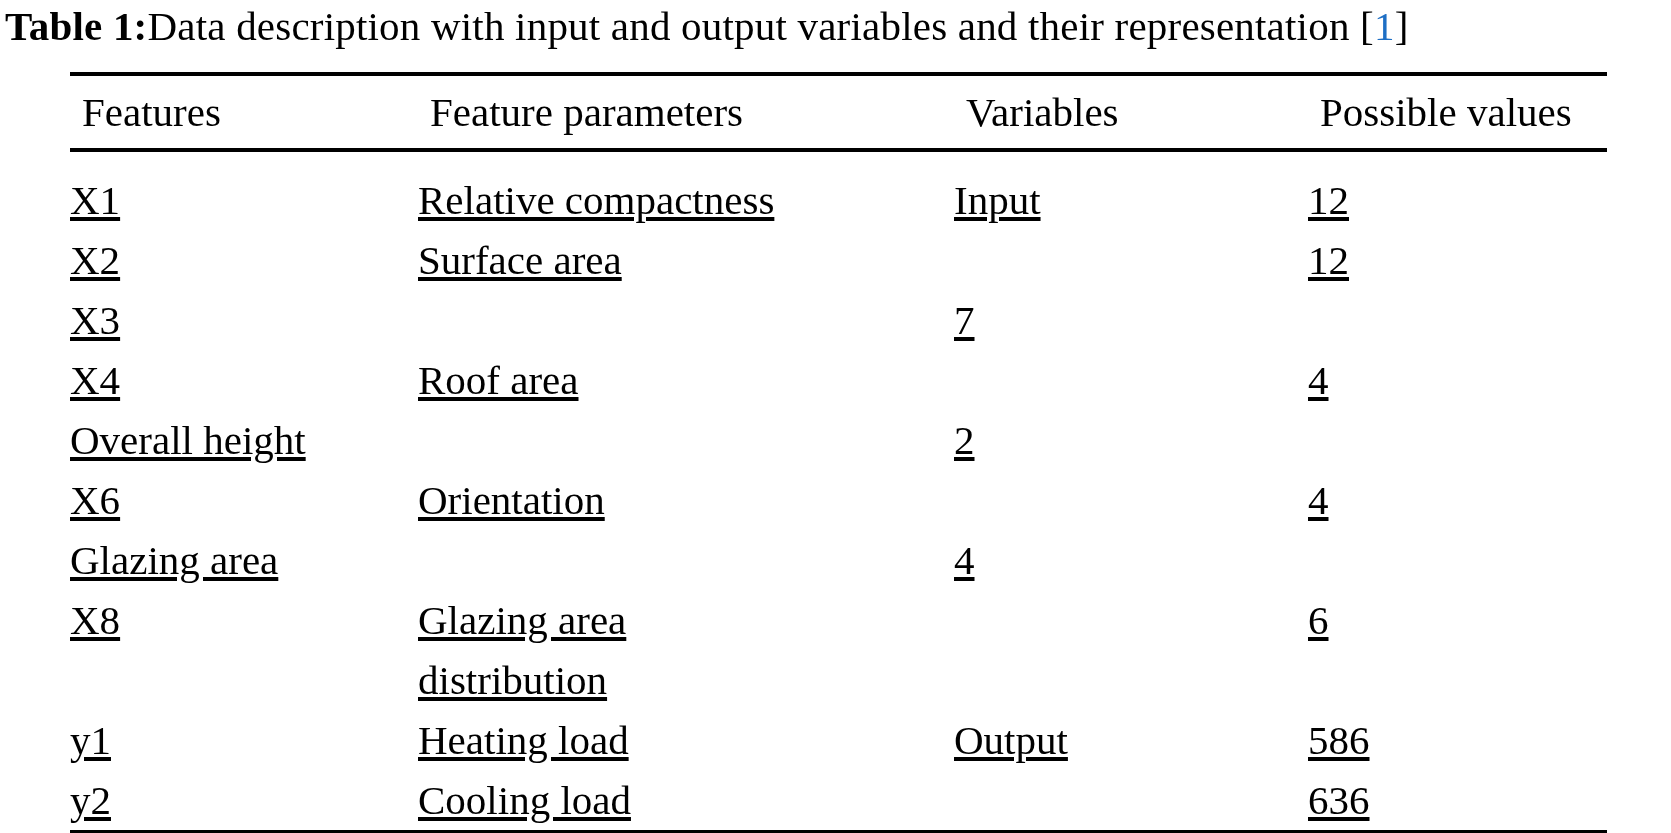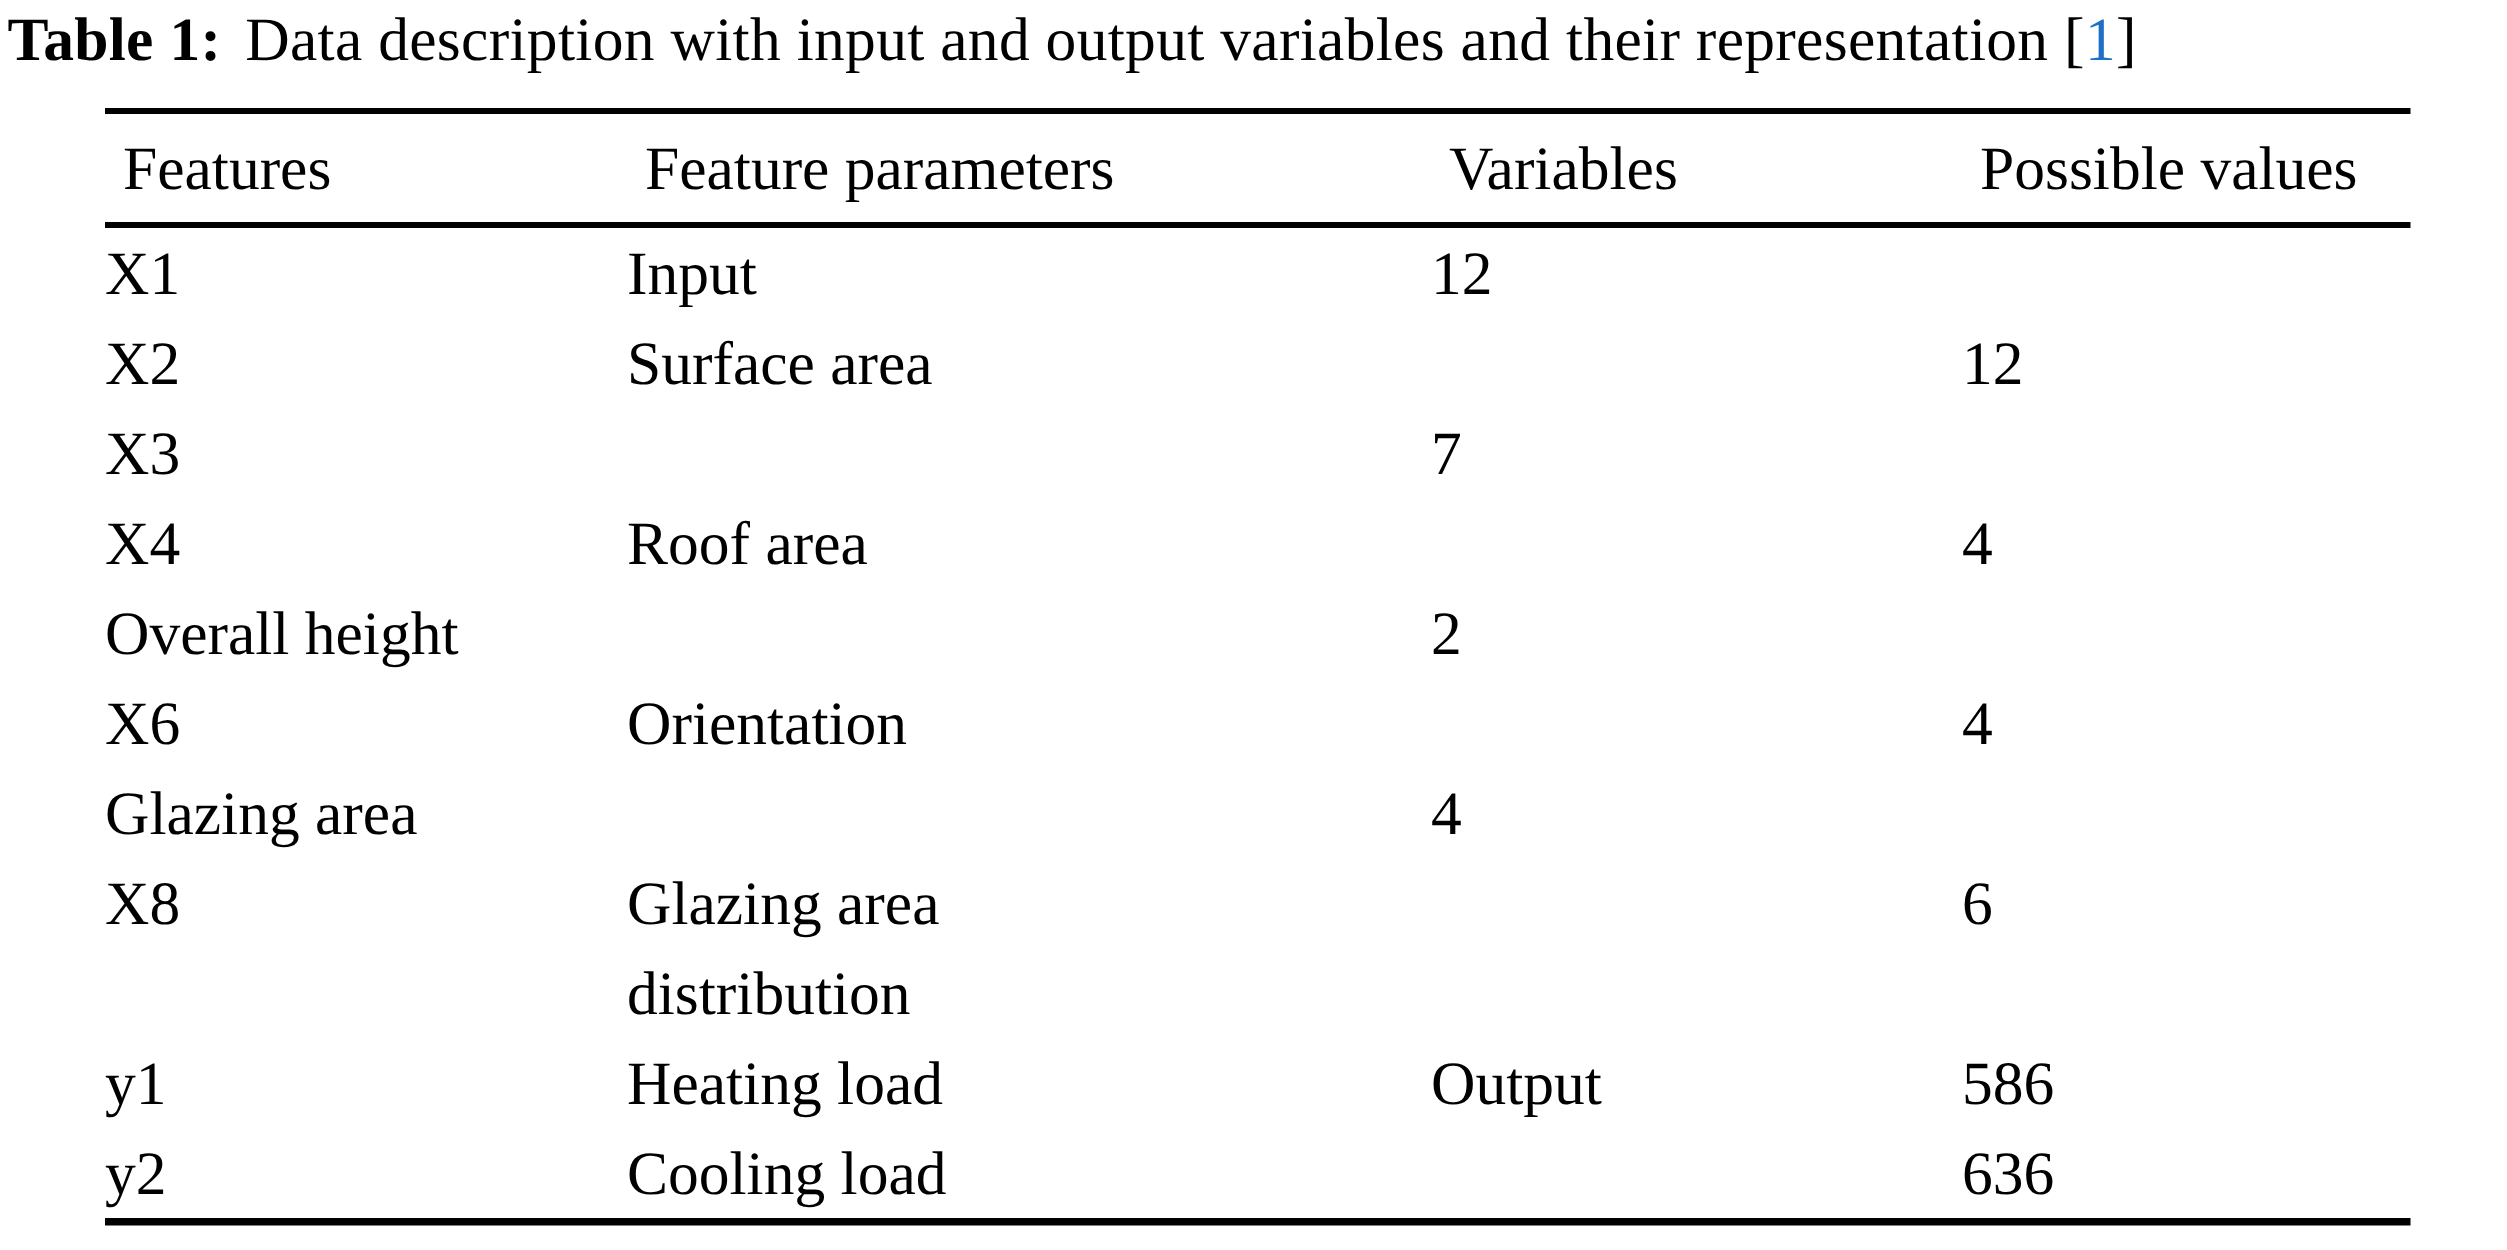--- a/index.html
+++ b/index.html
@@ -20,21 +20,21 @@
     position: absolute;
     left: 5px;
     top: 3px;
     font-size: 41px;
     line-height: 46px;
     white-space: nowrap;
     letter-spacing: 0.2px;
   }
   .caption .caption-label {
     font-weight: bold;
-    margin-right: 16px;
+    margin-right: 0;
   }
   .citation {
     white-space: nowrap;
   }
   .table-wrap {
     position: absolute;
     left: 70px;
     top: 72px;
     width: 1537px;
   }
@@ -53,21 +53,22 @@
   }
   .header-row {
     height: 72px;
     align-items: center;
   }
   .header-cell {
     white-space: nowrap;
     margin-left: 12px;
   }
   .tbody {
-    padding-top: 0;
+    padding-top: 18px;
+    text-decoration: underline;
   }
   .body-row .cell {
     line-height: 60px;
     white-space: pre-line;
     vertical-align: top;
   }
 </style>
 </head>
 <body>
 
@@ -88,20 +89,21 @@
       <div class="header-cell">Variables</div>
       <div class="header-cell">Possible values</div>
     </div>
 
     <div class="rule mid-rule" style="background: rgb(0, 0, 0);"></div>
 
     <div class="tbody">
 
       <div class="grid-row body-row">
         <div class="cell">X1</div>
+        <div class="cell">Relative compactness</div>
         <div class="cell">Input</div>
         <div class="cell">12</div>
       </div>
 
       <div class="grid-row body-row">
         <div class="cell">X2</div>
         <div class="cell">Surface area</div>
         <div class="cell"></div>
         <div class="cell">12</div>
       </div>

